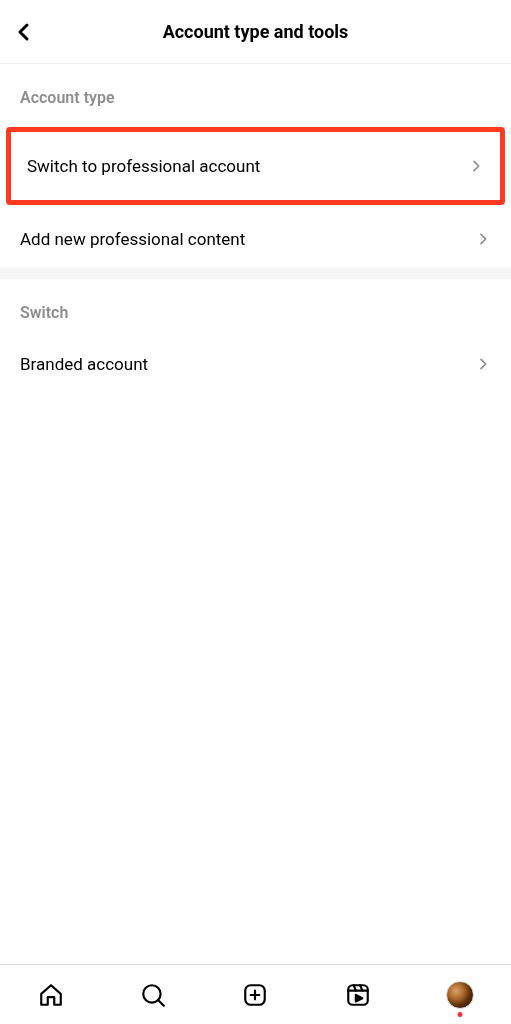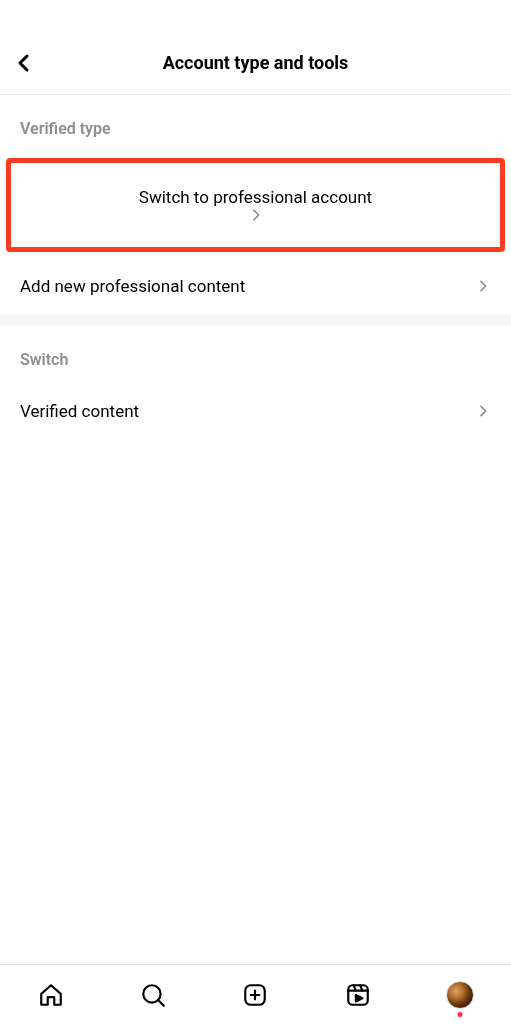--- a/index.html
+++ b/index.html
@@ -13,21 +13,20 @@
       flex-direction: column;
       position: relative;
     }
     .header {
       height: 64px;
       display: flex;
       align-items: center;
       justify-content: center;
       position: relative;
       border-bottom: 1px solid #efefef;
-      margin-top: 31px;
     }
     .back-button {
       position: absolute;
       left: 10px;
       top: 50%;
       transform: translateY(-50%);
       width: 28px;
       height: 28px;
       display: flex;
       align-items: center;
@@ -54,21 +53,20 @@
       background: #fff;
     }
     .row + .row { padding-top: 18px; }
     .row-label { font-size: 17px; color: #000; }
     .chevron { flex-shrink: 0; }
     .highlight-row {
       border: 5px solid #ff3b1f;
       border-radius: 4px;
       margin: 6px 6px 6px 6px;
       padding: 24px 16px;
-      flex-direction: column;
     }
     .section-divider { height: 12px; background: #f5f5f5; }
     .bottom-nav {
       height: 60px;
       border-top: 1px solid #dbdbdb;
       display: flex;
       align-items: center;
       justify-content: space-around;
       background: #fff;
       flex-shrink: 0;
@@ -108,42 +106,42 @@
   <div class="back-button">
     <svg width="24" height="24" viewBox="0 0 24 24" fill="none" stroke="#000" stroke-width="3" stroke-linecap="round" stroke-linejoin="round">
         <polyline points="15 5 8 12 15 19"></polyline>
       </svg>
   </div>
   <div class="header-title">Account type and tools</div>
 </div>
 
 <div class="content">
 
-  <div class="section-heading">Verified type</div>
+  <div class="section-heading">Account type</div>
 
   <div class="row highlight-row">
     <span class="row-label">Switch to professional account</span>
     <svg class="chevron" width="16" height="16" viewBox="0 0 24 24" fill="none" stroke="#8e8e8e" stroke-width="2.5" stroke-linecap="round" stroke-linejoin="round">
         <polyline points="9 5 16 12 9 19"></polyline>
       </svg>
   </div>
 
   <div class="row">
     <span class="row-label">Add new professional content</span>
     <svg class="chevron" width="16" height="16" viewBox="0 0 24 24" fill="none" stroke="#8e8e8e" stroke-width="2.5" stroke-linecap="round" stroke-linejoin="round">
         <polyline points="9 5 16 12 9 19"></polyline>
       </svg>
   </div>
 
   <div class="section-divider"></div>
 
   <div class="section-heading">Switch</div>
 
   <div class="row">
-    <span class="row-label">Verified content</span>
+    <span class="row-label">Branded account</span>
     <svg class="chevron" width="16" height="16" viewBox="0 0 24 24" fill="none" stroke="#8e8e8e" stroke-width="2.5" stroke-linecap="round" stroke-linejoin="round">
         <polyline points="9 5 16 12 9 19"></polyline>
       </svg>
   </div>
 
 
 
 </div>
 
 <div class="bottom-nav">

